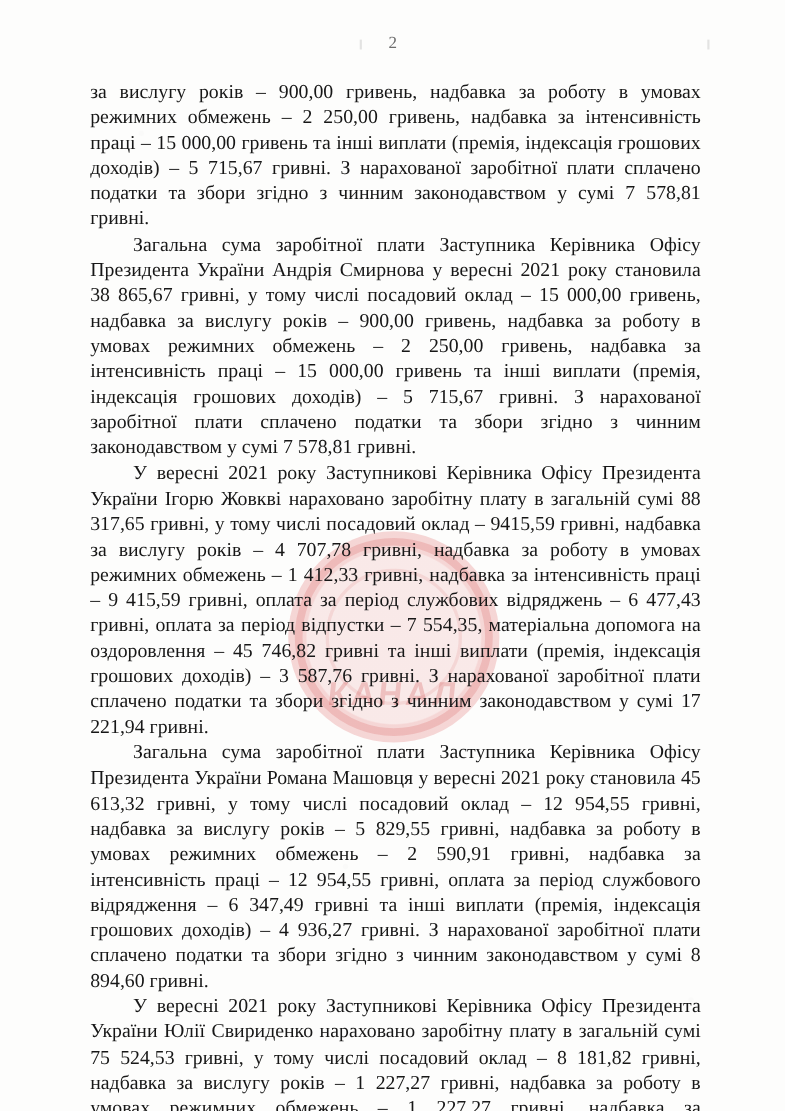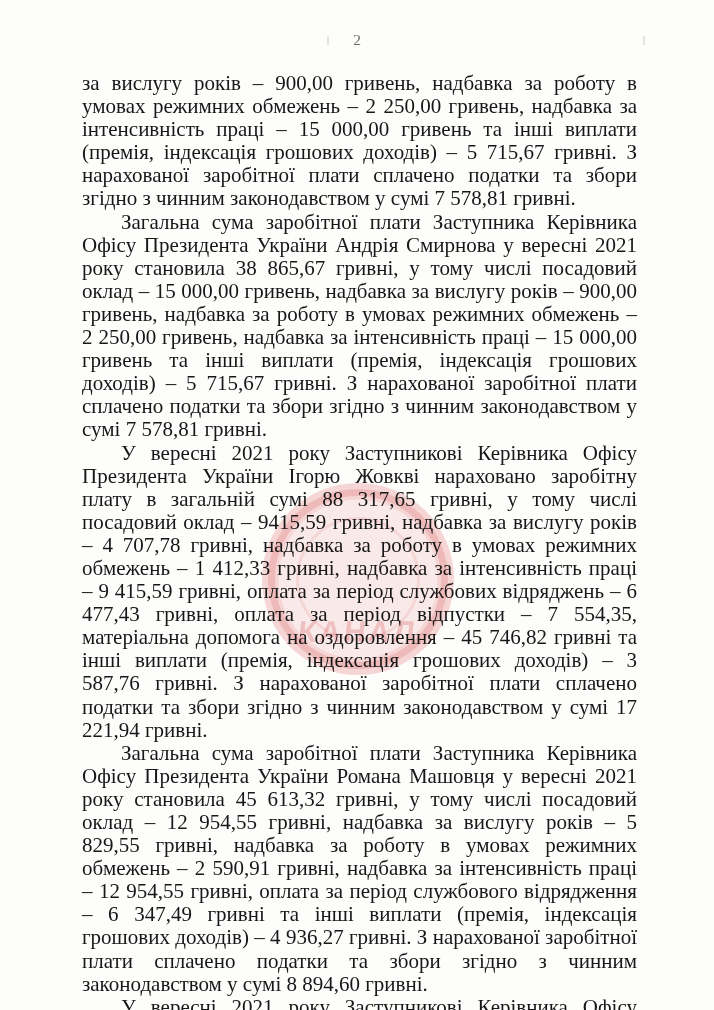--- a/index.html
+++ b/index.html
@@ -98,21 +98,21 @@
     position: absolute;
     left: 82px;
     top: 72px;
     width: 555px;
     z-index: 2;
   }
   .para {
     margin: 0 0 0 0;
     text-align: justify;
     text-justify: inter-word;
-    font-size: 21px;
+    font-size: 18px;
     line-height: 23.1px;
     text-indent: 39px;
     hyphens: none;
   }
   .para.no-indent { text-indent: 0; }
 </style>
 </head>
 <body>
 
 <div id="page">

